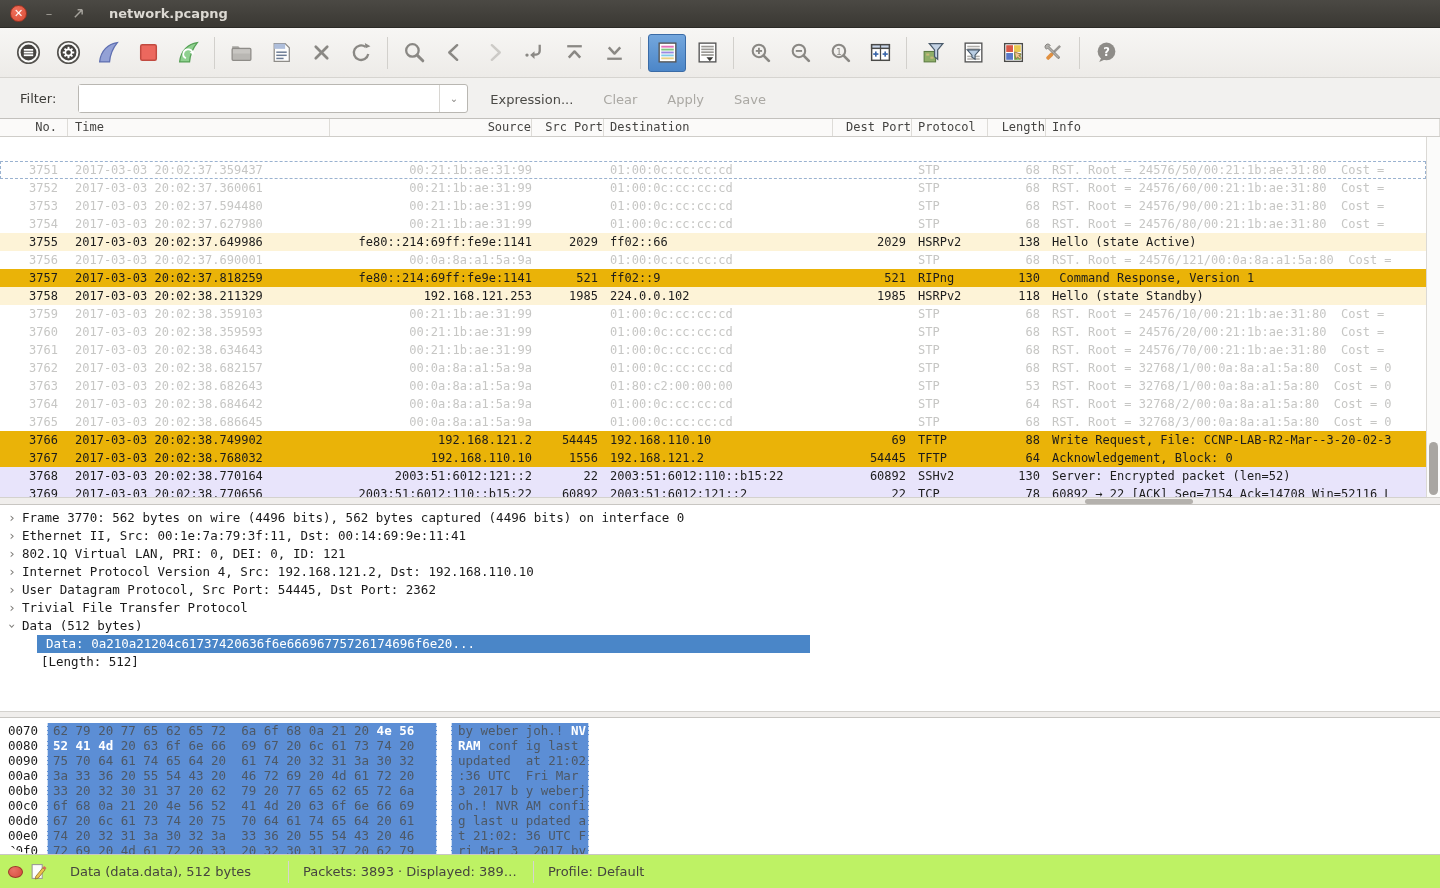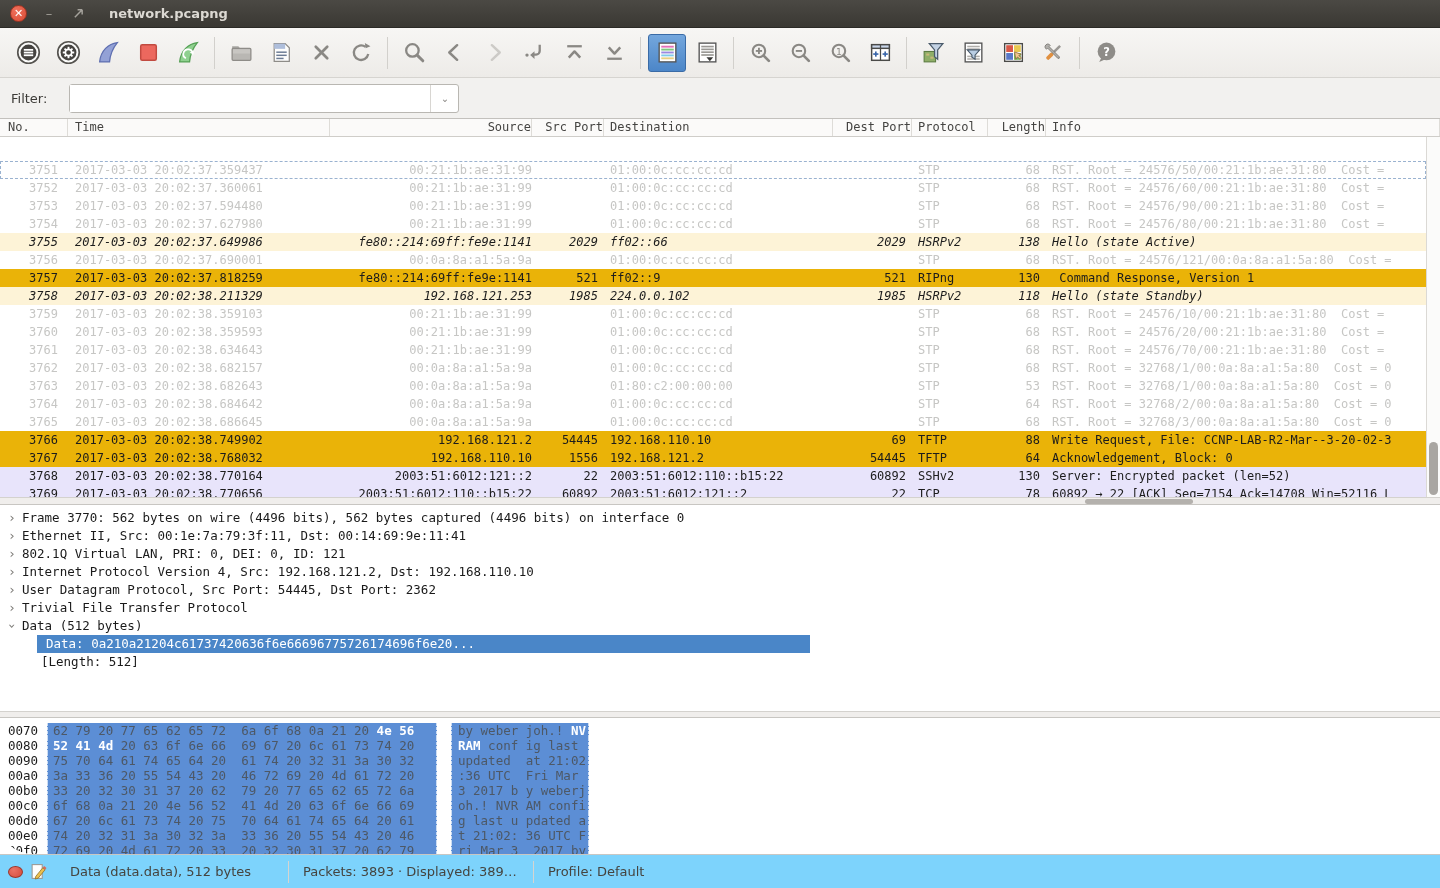--- a/index.html
+++ b/index.html
@@ -24,21 +24,21 @@
   .tool-btn { width:38px; height:38px; border-radius:3px; display:flex; align-items:center;
     justify-content:center; margin:0 1px; }
   .tool-btn svg { width:25px; height:25px; }
   .tool-btn.active { background:linear-gradient(#74a7dd,#4c86c8); border:1px solid #3a6ba6; }
   .tool-btn.disabled { opacity:.95; }
   .tb-sep { width:1px; height:32px; background:#d2d0cc; margin:0 6px; }
 
   
   .filterbar { height:41px; flex:0 0 41px; background:#f2f1ef; border-bottom:1px solid #c3c1bd;
     display:flex; align-items:center; }
-  .f-label { margin-left:11px; font-size:13px; color:#3c3b37; }
+  .f-label { margin-left:20px; font-size:13px; color:#3c3b37; }
   .f-combo { margin-left:22px; width:390px; height:29px; background:#fff; border:1px solid #b9b7b2;
     border-radius:3px; display:flex; }
   .f-input { flex:1; border:none; outline:none; font-size:13px; padding:0 8px;
     font-family:"DejaVu Sans","Liberation Sans",sans-serif; }
   .f-drop { width:28px; border-left:1px solid #d8d6d2; display:flex; align-items:center; justify-content:center; color:#8a8884; font-size:10px; }
   .f-btn { background:none; border:none; font-size:13px; margin-left:30px; color:#4a4945;
     font-family:"DejaVu Sans","Liberation Sans",sans-serif; }
   .f-btn:first-of-type { margin-left:22px; }
   .f-btn.grayed { color:#aaa8a3; }
 
@@ -53,24 +53,24 @@
   .prow span { overflow:hidden; white-space:pre; }
   .c-no   { width:68px;  flex:0 0 68px;  text-align:right; padding-right:10px; }
   .c-time { width:262px; flex:0 0 262px; padding-left:7px; }
   .c-src  { width:202px; flex:0 0 202px; padding-left:6px;text-align:right; }
   .c-sport{ width:72px;  flex:0 0 72px;  text-align:right; padding-right:6px; }
   .c-dst  { width:229px; flex:0 0 229px; padding-left:6px; }
   .c-dport{ width:79px;  flex:0 0 79px;  text-align:right; padding-right:6px; }
   .c-proto{ width:76px;  flex:0 0 76px;  padding-left:6px; }
   .c-len  { width:58px;  flex:0 0 58px;  text-align:right; padding-right:6px; }
   .c-info { flex:1; padding-left:6px; }
-  .hc.c-no { text-align:left; padding-left:8px; }
+  .hc.c-no { text-align:right; padding-left:8px; }
   .hc.c-sport, .hc.c-dport, .hc.c-len { text-align:right; padding-right:0; }
   .r-stp { background:#fff; color:#c6c6c4; }
-  .r-routing { background:#fdf3d7;font-style:italic; }
+  .r-routing { background:#fdf3d7; }
   .r-udp { background:#eab308; }
   .r-tcp { background:#e8e4fb; }
   .r-selected { background:#c2410c; color:#fff; outline:1px dashed rgba(220,235,250,.85); outline-offset:-2px; }
   .r-dashed { outline:1px dashed #9ab2d0; outline-offset:-1px;margin-top:24px; }
   .pl-vscroll { position:absolute; right:0; top:18px; bottom:0; width:14px; background:#fbfbfa;
     border-left:1px solid #dbd9d5; }
   .pl-vthumb { position:absolute; left:2px; width:9px; border-radius:5px; background:#a9a6a2; top:305px; height:53px; }
 
   
   .splitter { flex:0 0 8px; height:8px; background:#f0eeec; border-top:1px solid #d4d2ce;
@@ -93,21 +93,21 @@
     font-family:"DejaVu Sans Mono","Liberation Mono",monospace; font-size:12.5px;border-radius:32px; }
   .hrow { height:15px; line-height:15px; white-space:pre; }
   .h-off { display:inline-block; width:47px; padding-left:8px; color:#1a1a1a; }
   .h-hex { display:inline-block; width:390px; padding-left:5px; background:#5c8ed5; color:#4d5866;
     border-left:1px dashed #cdddf2; border-right:1px dashed #cdddf2; }
   .h-asc { display:inline-block; width:138px; padding-left:6px; margin-left:14px; background:#5c8ed5;
     color:#4d5866; border-left:1px dashed #cdddf2; border-right:1px dashed #cdddf2; }
   .hl { color:#ffffff; font-weight:bold; }
 
   
-  .statusbar { flex:1; background:#7dd3fc; border-top:1px solid #c9c7c3; display:flex; align-items:center;
+  .statusbar { flex:1; background:#bef264; border-top:1px solid #c9c7c3; display:flex; align-items:center;
     font-size:13px; color:#45443f; }
   .sb-icons { display:flex; align-items:center; margin-left:8px; width:48px; }
   .sb-expert { width:15px; height:12px; border-radius:50%; background:radial-gradient(circle at 35% 30%, #ea7265, #d44c3c);
     border:1px solid #9c352a; }
   .sb-comment { margin-left:7px; width:17px; height:17px; }
   .sb-sec { padding:0 14px; white-space:nowrap; overflow:hidden; }
   .sb-div { width:1px; height:22px; background:#d6d4d0; }
   .sb-1 { width:232px; } .sb-2 { width:244px; }
 </style>
 </head>
@@ -347,20 +347,21 @@
         </svg>
       </div>
     </div>
 
   <div class="filterbar">
     <span class="f-label">Filter:</span>
     <div class="f-combo">
       <input class="f-input" value="" style="">
       <div class="f-drop">⌄</div>
     </div>
+    <span id="filter-buttons"><button class="f-btn">Expression...</button><button class="f-btn grayed">Clear</button><button class="f-btn grayed">Apply</button><button class="f-btn grayed">Save</button></span>
   </div>
 
   <div class="packetlist">
     <div class="pl-header" id="pl-header">
         <div class="hc c-no">No.</div>
         <div class="hc c-time">Time</div>
         <div class="hc c-src">Source</div>
         <div class="hc c-sport">Src Port</div>
         <div class="hc c-dst">Destination</div>
         <div class="hc c-dport">Dest Port</div>

